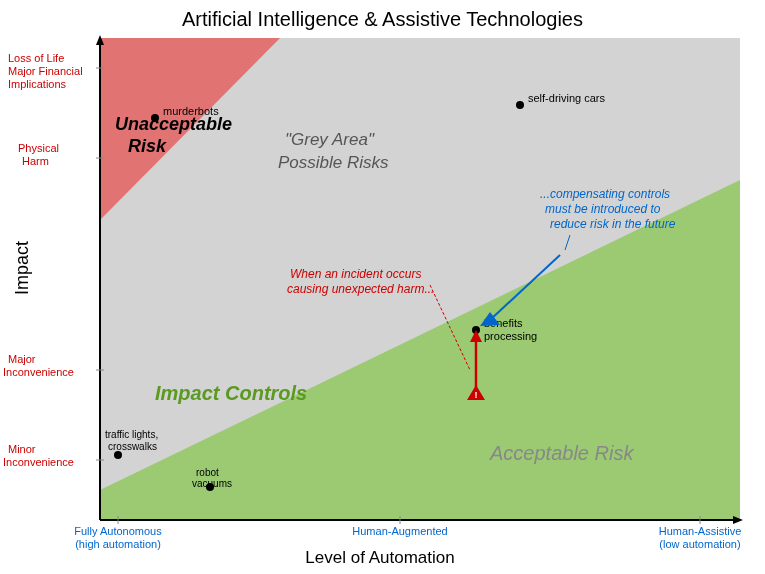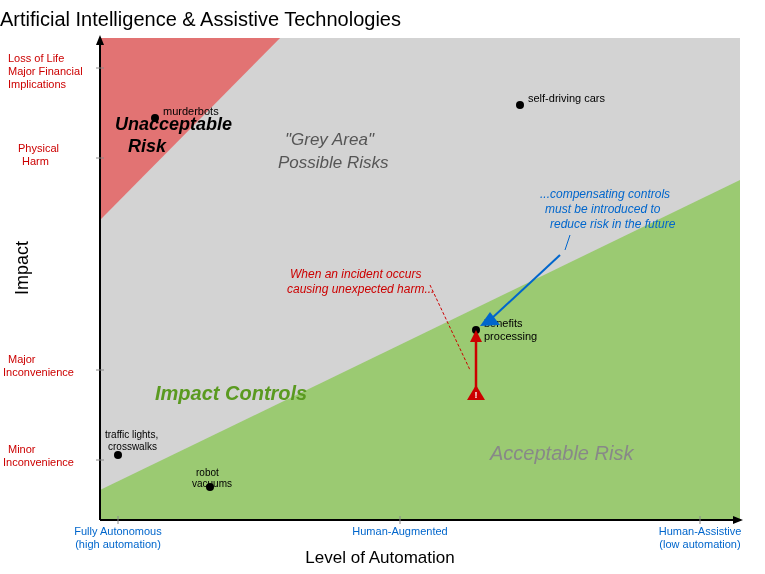--- a/index.html
+++ b/index.html
@@ -10,21 +10,21 @@
       font-family: Arial, sans-serif;
       overflow: hidden;
       position: relative;
     }
     .chart-container {
       width: 765px;
       height: 574px;
       position: relative;
     }
     .chart-title {
-      text-align: left;
+      text-align: center;
       font-size: 20px;
       font-weight: normal;
       padding-top: 8px;
       color: #000;
     }
     svg {
       position: absolute;
       top: 0;
       left: 0;
       width: 765px;

